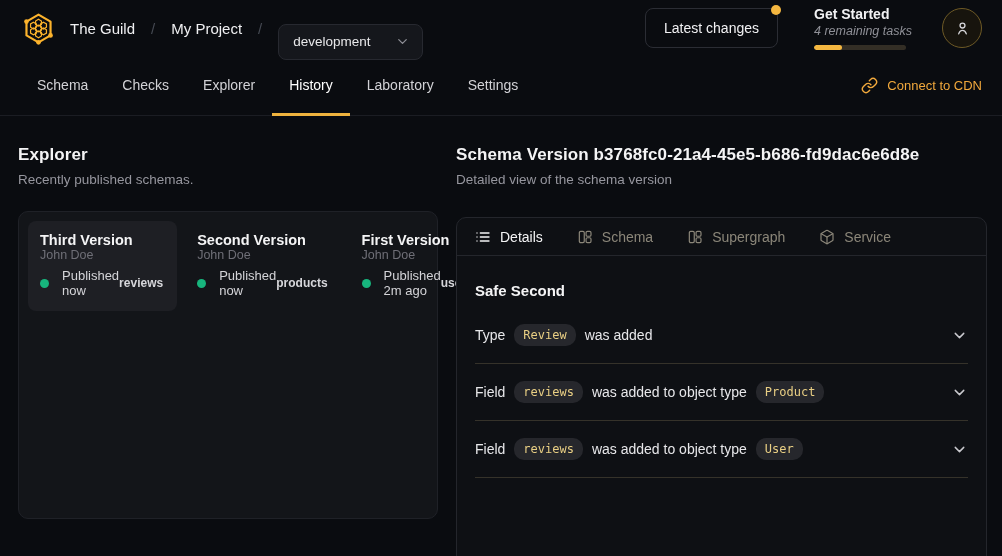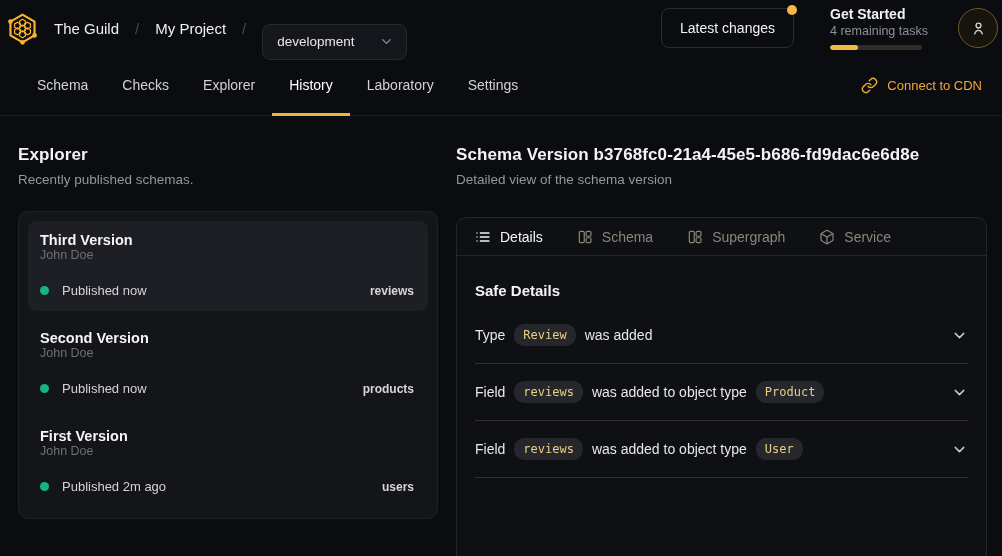--- a/index.html
+++ b/index.html
@@ -7,21 +7,21 @@
   body {
     background: #0a0c10;
     color: #ececee;
     font-family: "Liberation Sans", sans-serif;
     -webkit-font-smoothing: antialiased;
   }
 
   
   .topbar {
     height: 56px; display: flex; align-items: center;
-    padding: 0 4px; gap: 14px;
+    padding: 0 20px; gap: 14px;
   }
   .brand { display: flex; align-items: center; gap: 14px; }
   .logo-wrap { width: 36px; height: 36px; display: flex; align-items: center; justify-content: center; cursor: pointer; }
   .crumb { font-size: 15px; color: #f0f0f2; font-weight: 500; cursor: pointer; }
   .crumb-sep { color: #464a53; font-size: 15px; padding: 0 2px; }
   .target-select {
     display: flex; align-items: center; gap: 24px;
     background: #15171c; border: 1px solid #272930; border-radius: 8px;
     height: 36px; padding: 0 12px 0 14px;
     font-size: 13.5px; color: #e8e8ea; cursor: pointer; margin-top: 27px;
@@ -31,21 +31,21 @@
     position: relative; height: 40px; padding: 0 18px;
     background: transparent; border: 1px solid #2b2d34; border-radius: 8px;
     color: #f2f2f4; font-size: 14px; font-family: inherit; cursor: pointer;
   }
   .latest-dot {
     position: absolute; top: -4px; right: -4px; width: 10px; height: 10px;
     border-radius: 50%; background: #f4b740;
   }
   .get-started { width: 92px; cursor: pointer; }
   .gs-title { font-size: 14px; font-weight: 600; color: #f2f2f4; line-height: 1.25; }
-  .gs-sub { font-size: 12.5px; color: #8f9097; margin-top: 1px; white-space: nowrap; }
+  .gs-sub { font-size: 12.5px; color: #8f9097; margin-top: 1px; white-space: nowrap; font-style: italic; }
   .gs-bar { margin-top: 7px; height: 5px; border-radius: 3px; background: #332e25; overflow: hidden; }
   .gs-fill { height: 100%; border-radius: 3px; background: #f4b740; }
   .avatar {
     width: 40px; height: 40px; border-radius: 50%;
     background: #17140d; border: 1px solid #6e5a26;
     display: flex; align-items: center; justify-content: center; cursor: pointer;
   }
 
   
   .nav {
@@ -68,21 +68,21 @@
   .left-col { width: 456px; flex: none; padding: 0 18px; }
   .right-col { flex: 1; padding-right: 15px; }
 
   .panel-title { font-size: 17px; font-weight: 700; color: #f4f4f5; margin-top: 29px; letter-spacing: .1px; }
   .panel-sub { font-size: 13.5px; color: #96969e; margin-top: 7px; }
 
   
   .versions-card {
     margin-top: 24px; background: #131519; border: 1px solid #1f2127;
     border-radius: 10px; padding: 9px; height: 308px;
-    display: flex; flex-direction: column; gap: 8px;
+    display: flex; flex-direction: row; gap: 8px;
   }
   .version-item {
     height: 90px; border-radius: 8px; padding: 11px 14px 13px 12px;
     display: flex; flex-direction: column; cursor: pointer;
   }
   .version-item.selected { background: #1e1f24; }
   .vi-title { font-size: 14.5px; font-weight: 600; color: #f4f4f5; }
   .vi-author { font-size: 12.5px; color: #6f6f77; }
   .vi-row { margin-top: auto; display: flex; align-items: center; }
   .status-dot { width: 9px; height: 9px; border-radius: 50%; background: #17b57d; margin-right: 13px; flex: none; }
@@ -279,21 +279,21 @@
               <path d="M21 8a2 2 0 0 0-1-1.73l-7-4a2 2 0 0 0-2 0l-7 4A2 2 0 0 0 3 8v8a2 2 0 0 0 1 1.73l7 4a2 2 0 0 0 2 0l7-4A2 2 0 0 0 21 16Z"></path>
               <path d="m3.3 7 8.7 5 8.7-5"></path>
                 <path d="M12 22V12"></path>
             </svg>
           </span>
           <span>Service</span>
         </div>
       </div>
 
       <div class="detail-body">
-        <h3 class="section-title">Safe Details</h3>
+        <h3 class="section-title">Safe Second</h3>
 
         <div class="change-row">
           <div class="change-text">
             <span>Type</span>
             <code class="code-badge">Review</code>
             <span>was added</span>
           </div>
           <span class="row-chevron icon">
             <svg viewBox="0 0 24 24" width="17" height="17" fill="none" stroke="currentColor" stroke-width="2" stroke-linecap="round" stroke-linejoin="round">
                 <path d="m6 9 6 6 6-6"></path>

